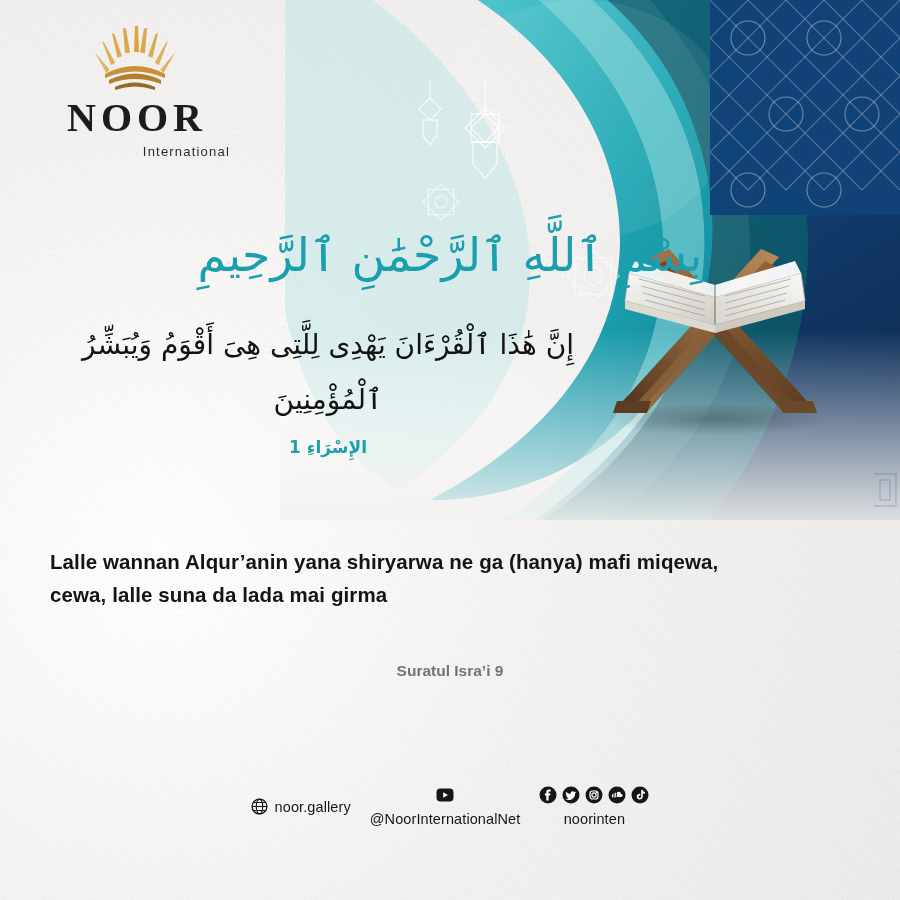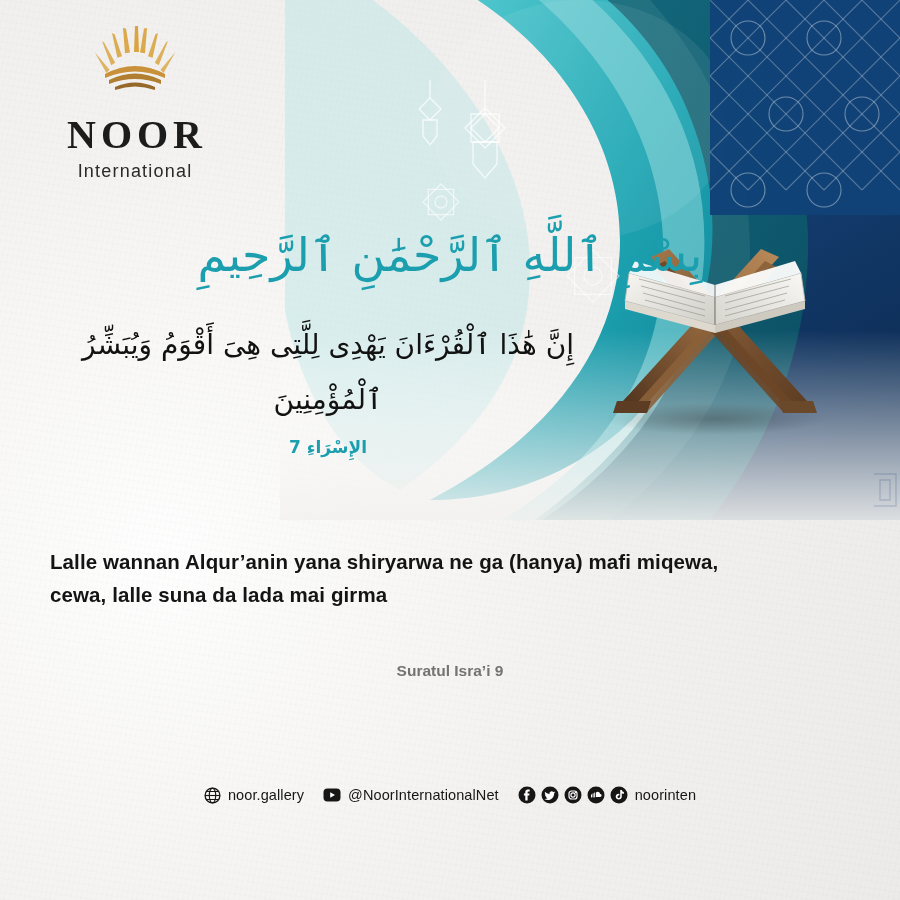--- a/index.html
+++ b/index.html
@@ -75,29 +75,30 @@
     text-align: center;
   }
   .logo-mark { width: 120px; height: 72px; margin: 0 auto; display:block; }
   .logo-name {
     font-family: "Liberation Serif", serif;
     font-size: 40px;
     letter-spacing: 5px;
     color: #1c1c1c;
     font-weight: 700;
     line-height: 1;
-    margin-top: 21px;
+    margin-top: 4px;
     padding-left: 4px;
   }
   .logo-sub {
-    font-size: 18px;
+    font-size: 13px;
     letter-spacing: 1.2px;
     color: #2a2a2a;
     margin-top: 6px;
     font-weight: 400;
+    text-align: right;
   }
 
   
   .basmala {
     position: absolute;
     left: 0;
     right: 0;
     top: 228px;
     text-align: center;
     font-family: "DejaVu Sans", sans-serif;
@@ -168,21 +169,21 @@
     gap: 9px;
     font-size: 14.5px;
     font-weight: 700;
     color: #161616;
   }
   .footer .grp {
     display: flex;
     align-items: center;
     gap: 7px;
   }
-  .footer .grp + .grp { margin-left: 10px; }
+  .footer .grp + .grp { margin-left: 10px; flex-direction: column; }
   .fi { display: inline-block; line-height: 0; }
   .soc { display: flex; align-items: center; gap: 5px; }
   .handle { font-weight: 400; letter-spacing: 0.1px; }
 
   
   .edge-orn {
     position: absolute;
     right: 2px;
     top: 470px;
     width: 26px;
@@ -381,21 +382,21 @@
     <div class="logo-name">NOOR</div>
     <div class="logo-sub">International</div>
   </div>
 
   <div class="basmala">بِسْمِ ٱللَّهِ ٱلرَّحْمَٰنِ ٱلرَّحِيمِ</div>
 
   <div class="ayah">
     <div>إِنَّ هَٰذَا ٱلْقُرْءَانَ يَهْدِى لِلَّتِى هِىَ أَقْوَمُ وَيُبَشِّرُ ٱلْمُؤْمِنِينَ</div>
   </div>
 
-  <div class="ayah-ref">الإِسْرَاءِ 7</div>
+  <div class="ayah-ref">الإِسْرَاءِ 1</div>
 
   <div class="translation">
     <div>Lalle wannan Alqur’anin yana shiryarwa ne ga (hanya) mafi miqewa,</div>
     <div>cewa, lalle suna da lada mai girma</div>
   </div>
 
   <div class="translation-ref">Suratul Isra’i 9</div>
 
   <div class="footer">
 

